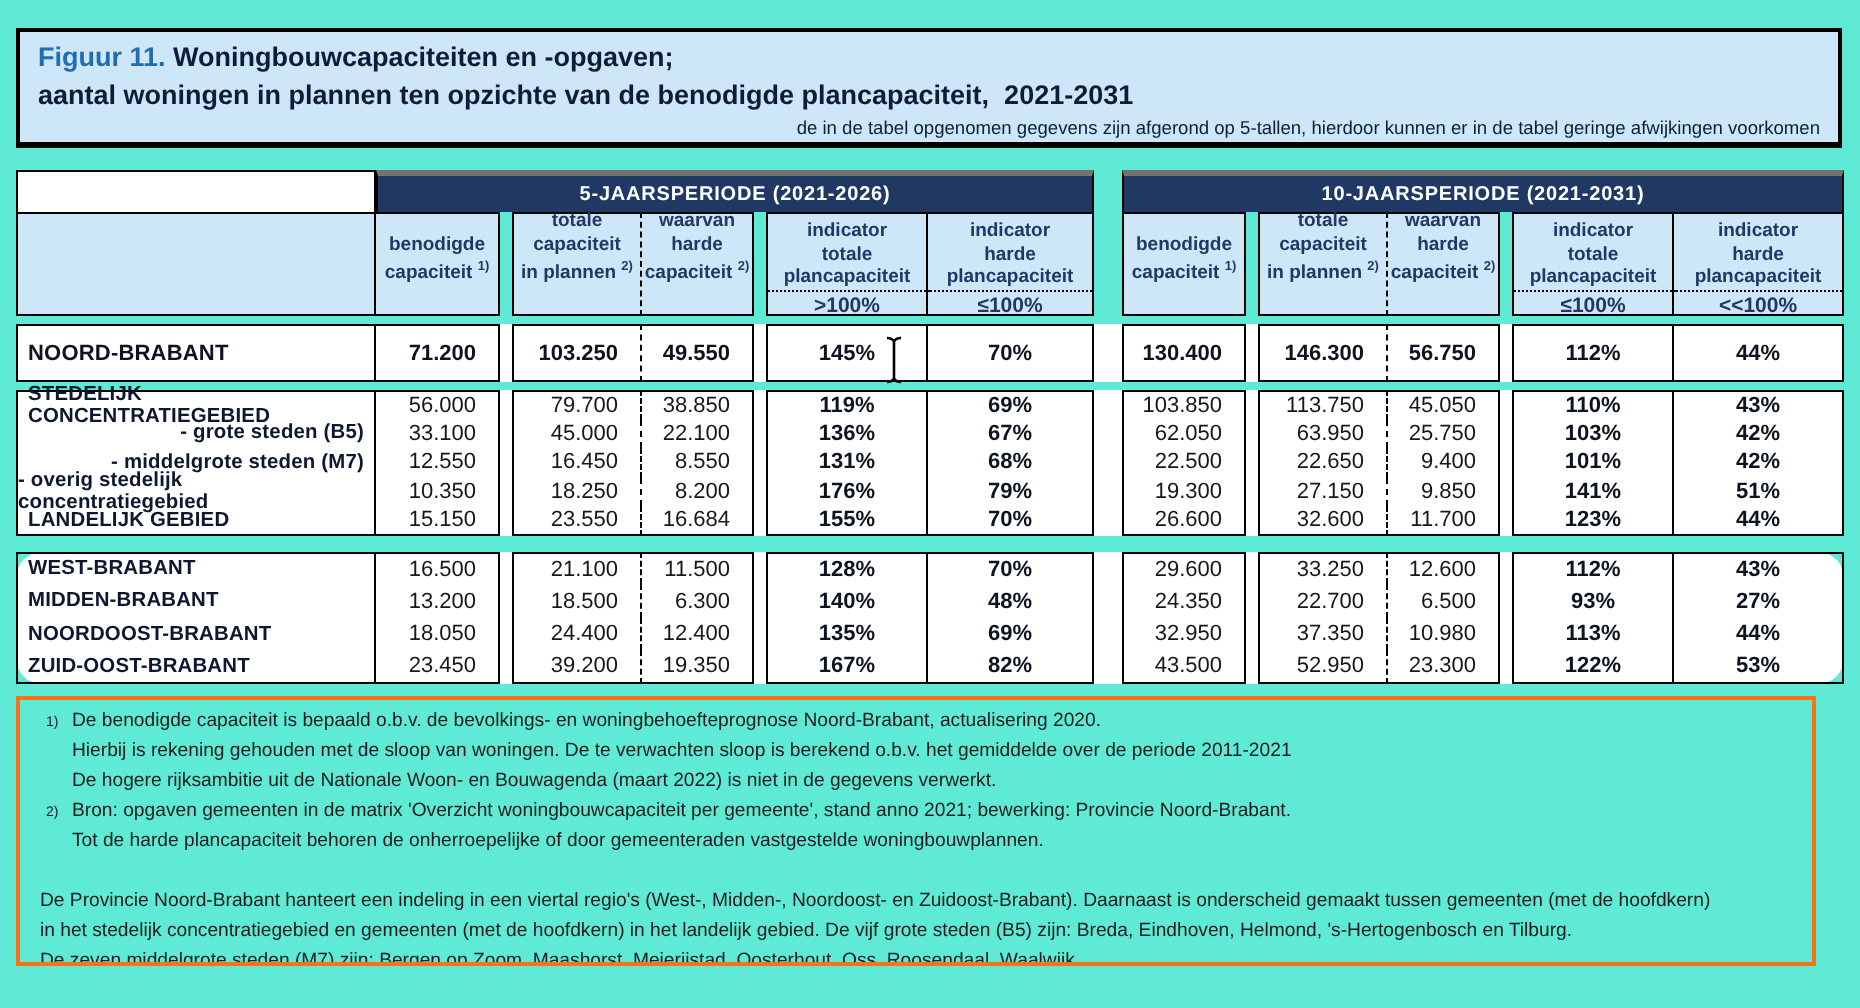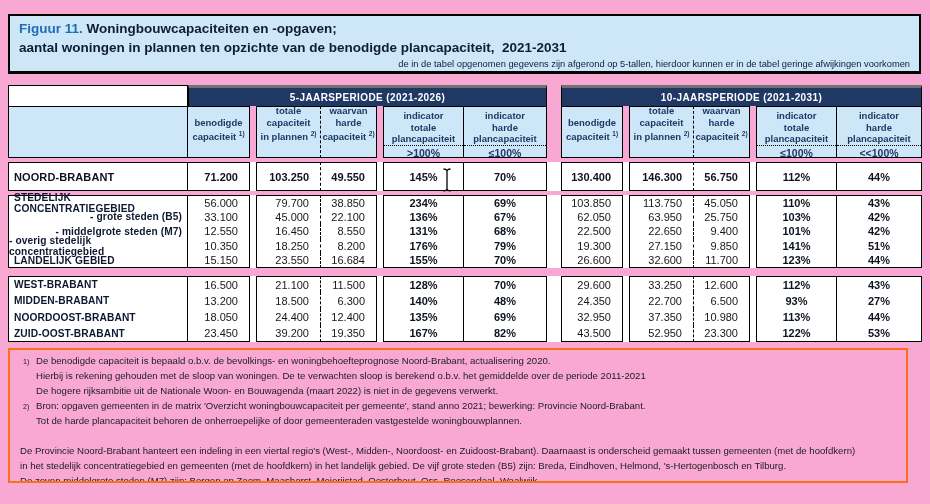--- a/index.html
+++ b/index.html
@@ -1,18 +1,18 @@
 <!DOCTYPE html>
 <html><head>
 <meta charset="utf-8">
 <style>
   * { margin:0; padding:0; box-sizing:border-box; }
   html,body { background:#fff; }
   .page {
-    position:relative; width:930px; height:504px; background:#f9a8d4;
+    position:relative; width:930px; height:504px; background:#5eead4;
     font-family:"Liberation Sans", sans-serif; overflow:hidden;
   }
   
   .titlebox {
     position:absolute; left:8px; top:14px; width:913px; height:60px;
     background:#cde7f8; border:2px solid #000; border-bottom-width:3px;
     padding:3px 9px 0 9px;
   }
   .t1,.t2 { font-size:13.5px; font-weight:700; color:#0e1c38; line-height:19px; white-space:pre-wrap; }
   .figlabel { color:#1e6db5; }
@@ -39,21 +39,21 @@
   .hcell sup { font-size:6.5px; vertical-align:super; }
   .hlabel { justify-content:flex-end; }
   .ind { justify-content:flex-start; padding:3px 0 0 0; }
   .ind .thresh {
     margin-top:auto; width:100%; text-align:center; border-top:1px dotted #000;
     padding:2px 0 2px 0; font-size:10.5px; font-weight:700; color:#1f3864;
   }
   .tblock { background:#fff; }
   .s0 { margin-top:4px; grid-auto-rows:29px; }
   .s1 { margin-top:4px; grid-auto-rows:14.6px; }
-  .s2 { margin-top:8px; grid-auto-rows:16.5px; }
+  .s2 { margin-top:8px; grid-auto-rows:16.5px;border-radius:13px; }
   .cell { display:flex; align-items:center; font-size:11px; color:#15171c; }
   .lab { font-weight:700; font-size:10.2px; color:#0d1830; padding-left:5px; letter-spacing:0.1px; }
   .s0 .lab { font-size:11px; }
   .indent { justify-content:flex-end; padding-right:5px; padding-left:0; }
   .num { justify-content:flex-end; padding-right:11px; }
   .pct { justify-content:center; font-weight:700; color:#0d1420; }
   .emb { font-weight:700; color:#0d1420; }
   .bl { border-left:1px solid #000; }
   .br { border-right:1px solid #000; }
   .bt { border-top:1px solid #000; }
@@ -168,21 +168,21 @@
           <div class="cell pct bl bt bb emb">112%</div>
           <div class="cell pct bl br bt bb emb">44%</div>
         </div>
         <div class="tgrid tblock s1">
           <div class="cell lab bl br bt">STEDELIJK CONCENTRATIEGEBIED</div>
           <div class="cell num br bt">56.000</div>
           <div class="cell gap"></div>
           <div class="cell num bl bt">79.700</div>
           <div class="cell num dl br bt">38.850</div>
           <div class="cell gap"></div>
-          <div class="cell pct bl bt">234%</div>
+          <div class="cell pct bl bt">119%</div>
           <div class="cell pct bl br bt">69%</div>
           <div class="cell gapw"></div>
           <div class="cell num bl br bt">103.850</div>
           <div class="cell gap"></div>
           <div class="cell num bl bt">113.750</div>
           <div class="cell num dl br bt">45.050</div>
           <div class="cell gap"></div>
           <div class="cell pct bl bt">110%</div>
           <div class="cell pct bl br bt">43%</div>
           <div class="cell lab bl br indent">- grote steden (B5)</div>

